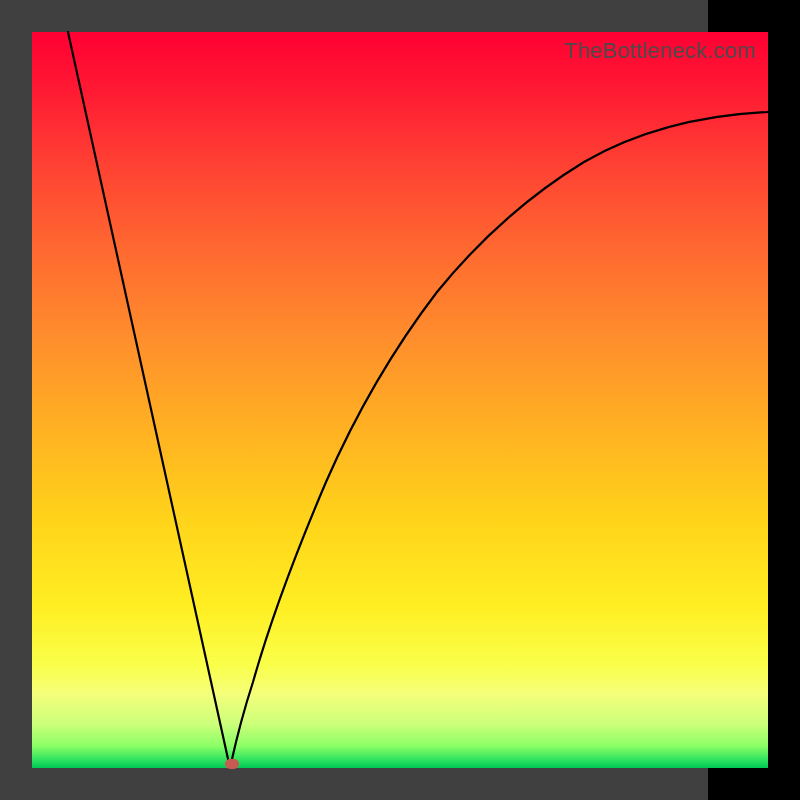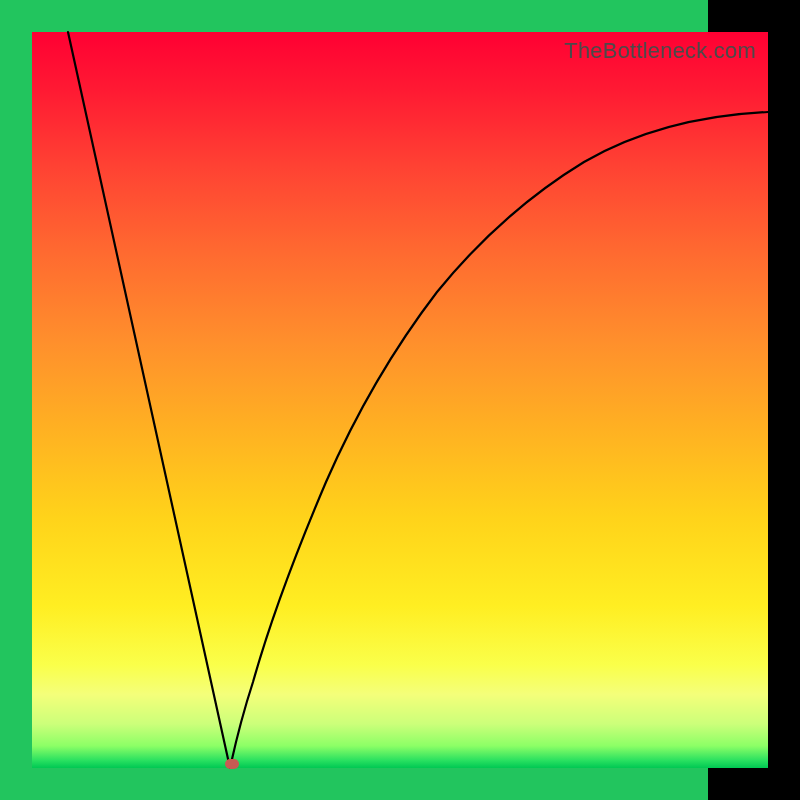--- a/index.html
+++ b/index.html
@@ -8,21 +8,21 @@
     width: 800px;
     height: 800px;
     background: #000;
     overflow: hidden;
     font-family: Arial, Helvetica, sans-serif;
   }
   .frame {
     position: relative;
     width: 708px;
     height: 800px;
-    background: #22c55e;
+    background: #404040;
   }
   .plot-area {
     position: absolute;
     left: 32px;
     top: 32px;
     width: 736px;
     height: 736px;
     
     background: linear-gradient(to bottom,
       #ff0033 0%,

